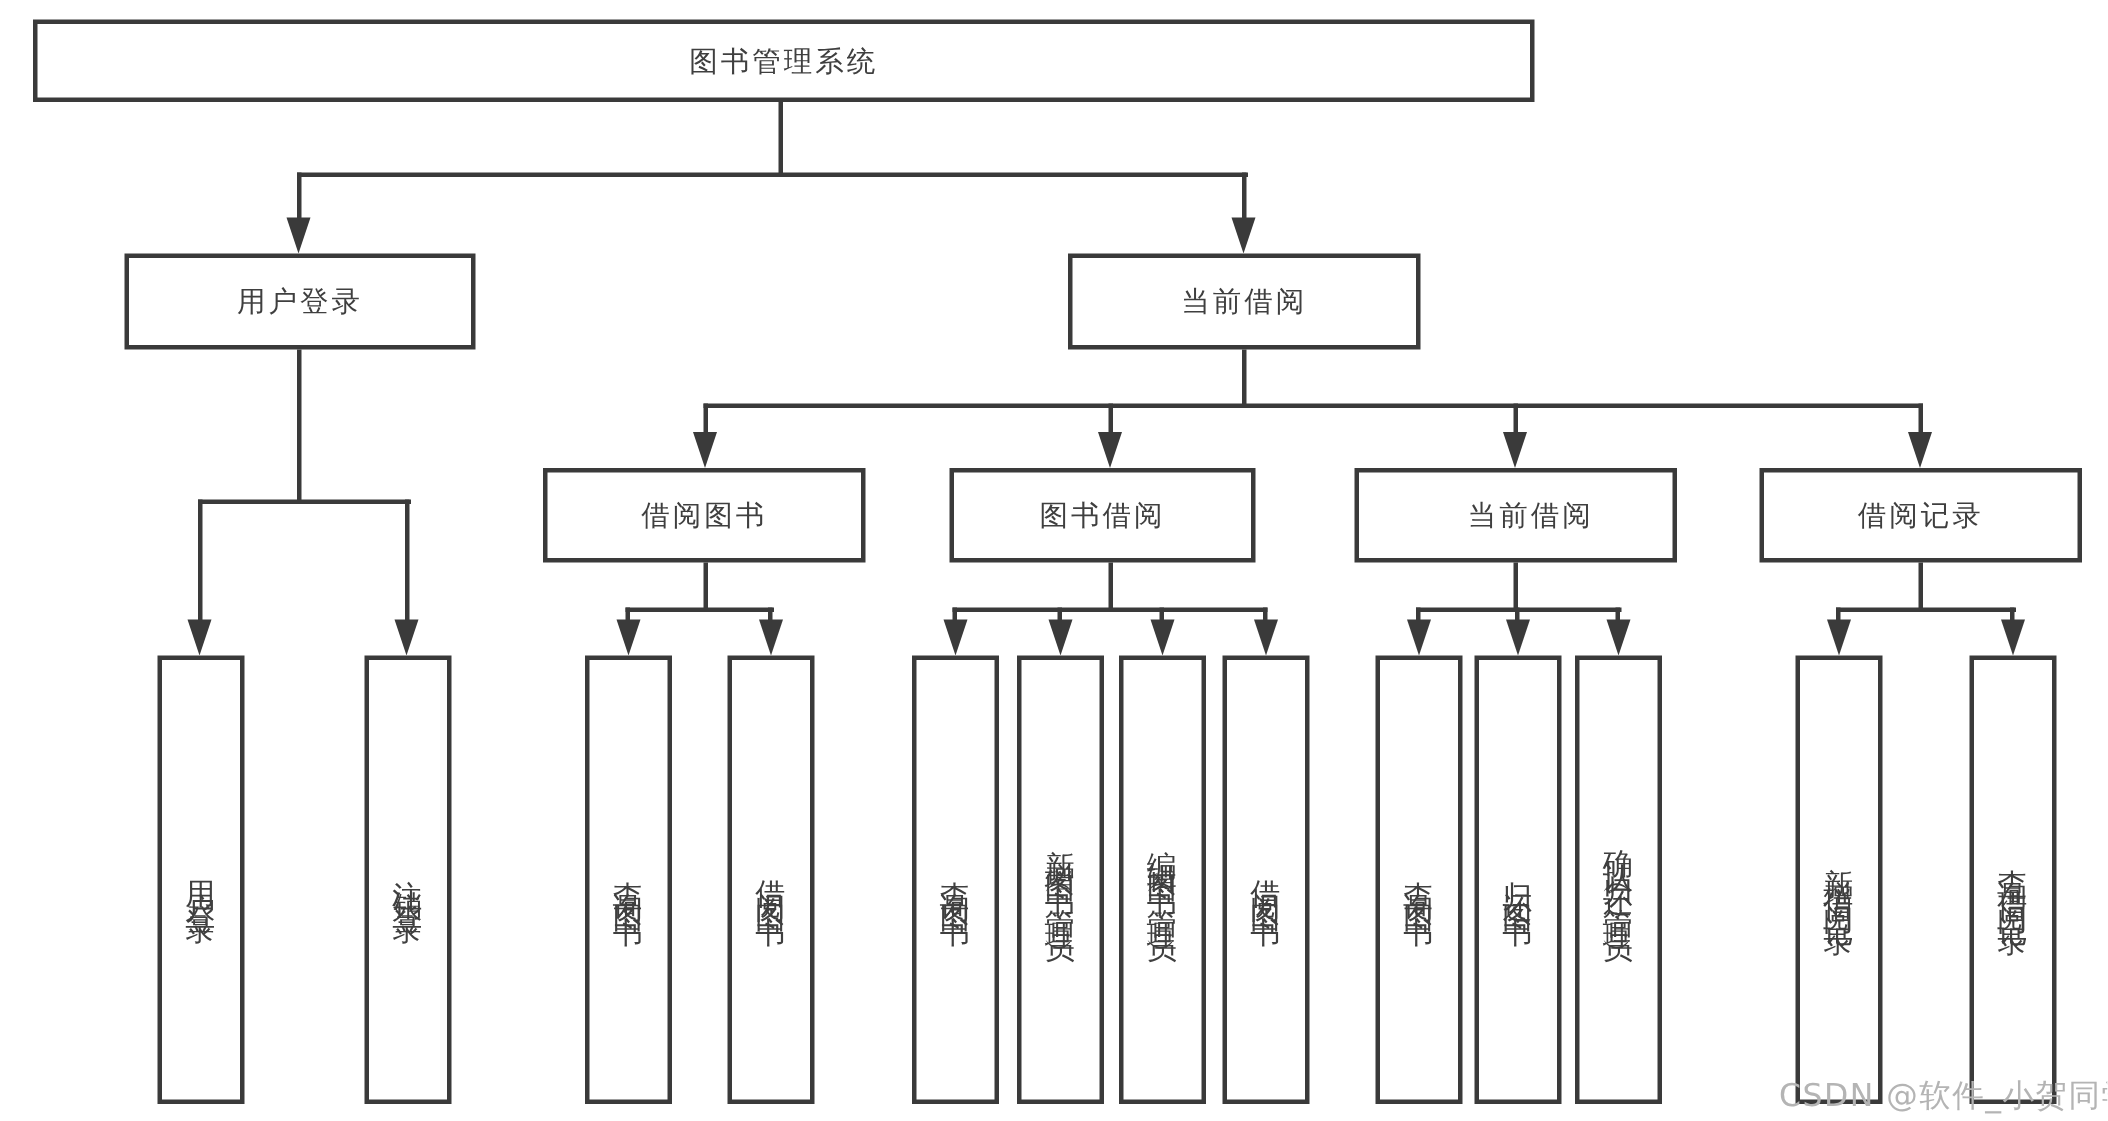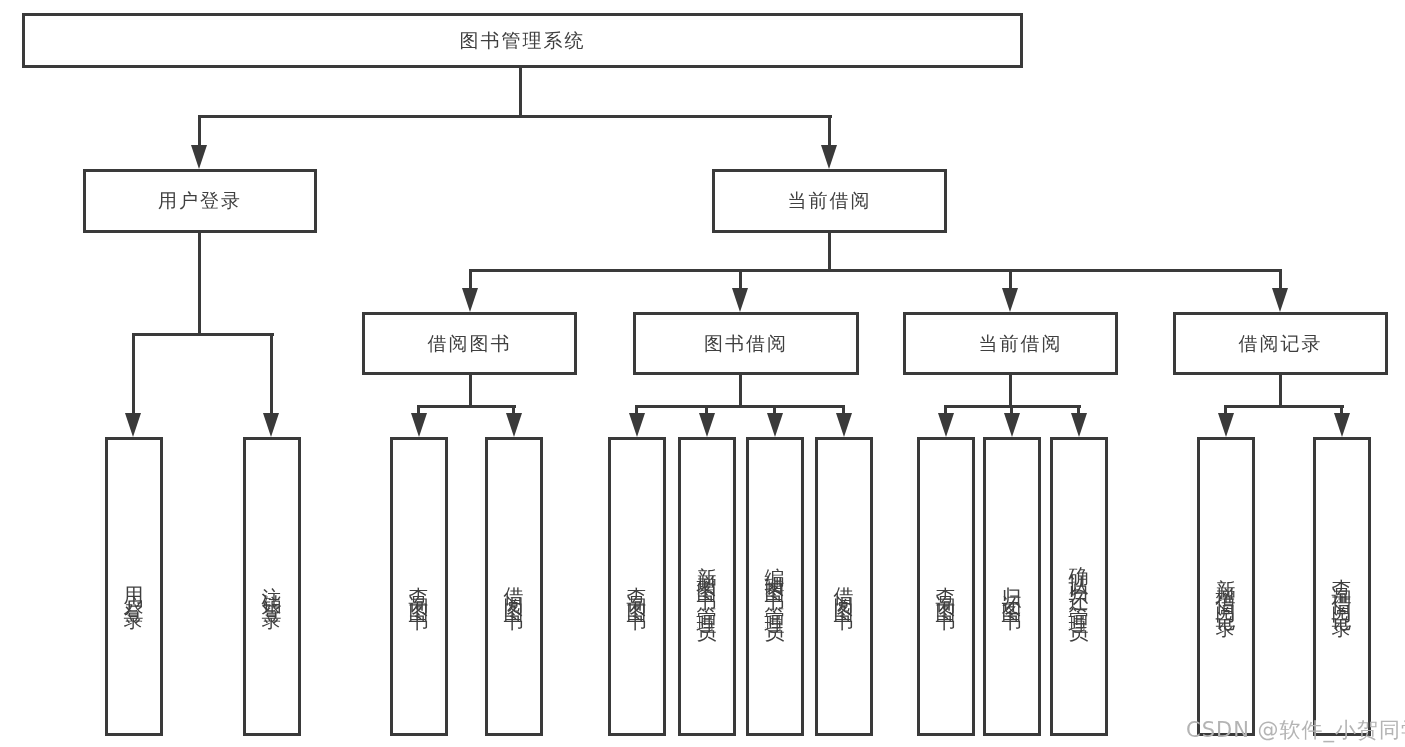--- a/index.html
+++ b/index.html
@@ -77,21 +77,21 @@
   <div class="ln v" style="left:739px; top:269px; height:20px;"></div>
   <div class="arr" style="left:732px; top:288px;"></div>
   <div class="ln v" style="left:1009px; top:269px; height:20px;"></div>
   <div class="arr" style="left:1002px; top:288px;"></div>
   <div class="ln v" style="left:1279px; top:269px; height:20px;"></div>
   <div class="arr" style="left:1272px; top:288px;"></div>
 
   <div class="box" style="left:362px; top:312px; width:215px; height:63px;">
     <span>借阅图书</span>
   </div>
-  <div class="box" style="left:633px; top:312px; width:226px; height:63px;">
+  <div class="box" style="left:633px; top:312px; width:204px; height:63px;">
     <span>图书借阅</span>
   </div>
   <div class="box" style="left:903px; top:312px; width:215px; height:63px;padding-left:20px;">
     <span>当前借阅</span>
   </div>
   <div class="box" style="left:1173px; top:312px; width:215px; height:63px;">
     <span>借阅记录</span>
   </div>
 
   <div class="ln v" style="left:469px; top:375px; height:33px;"></div>

